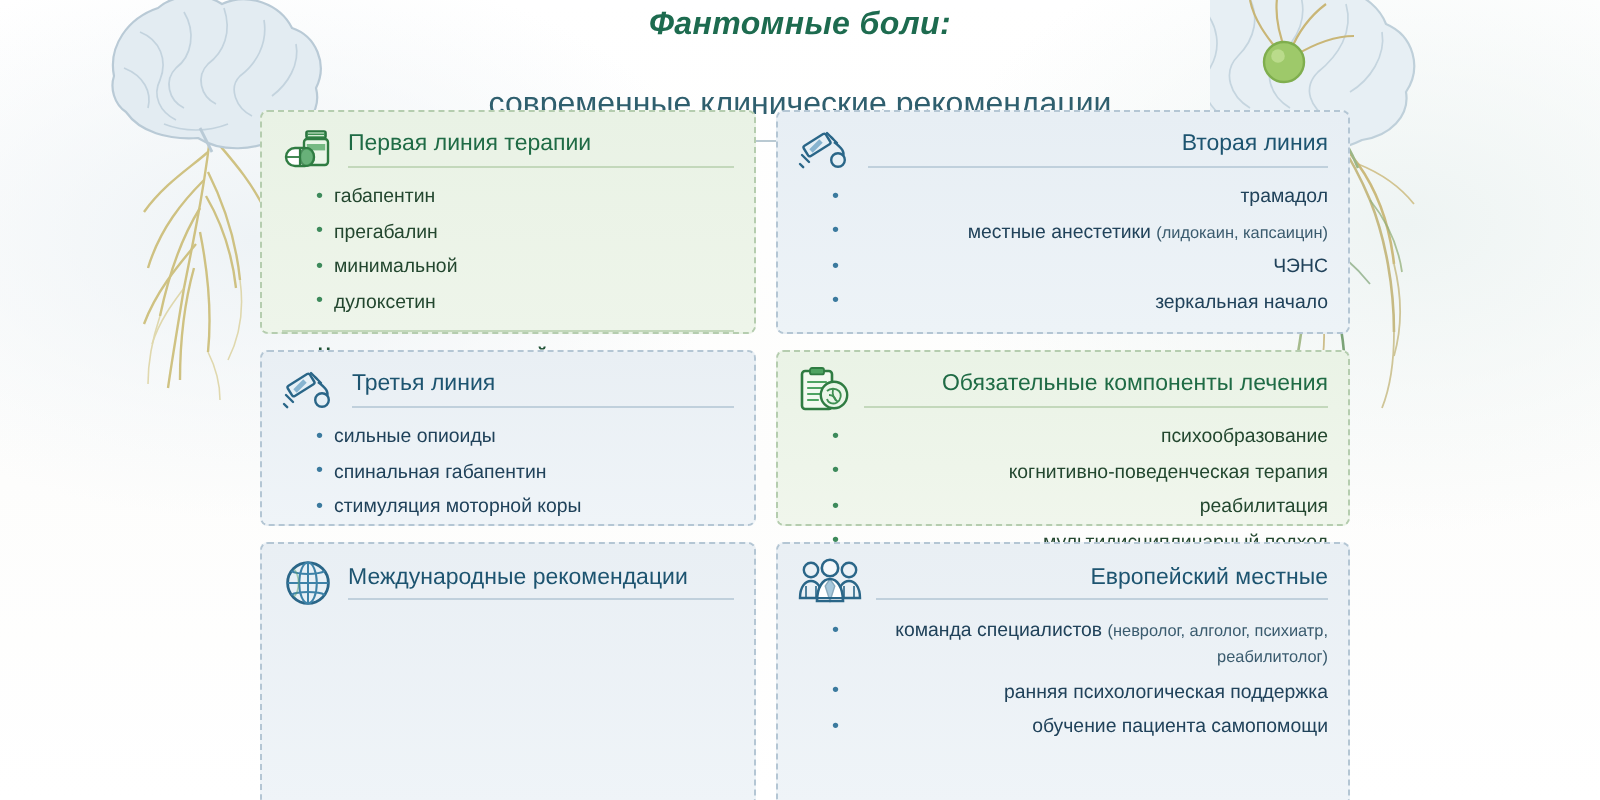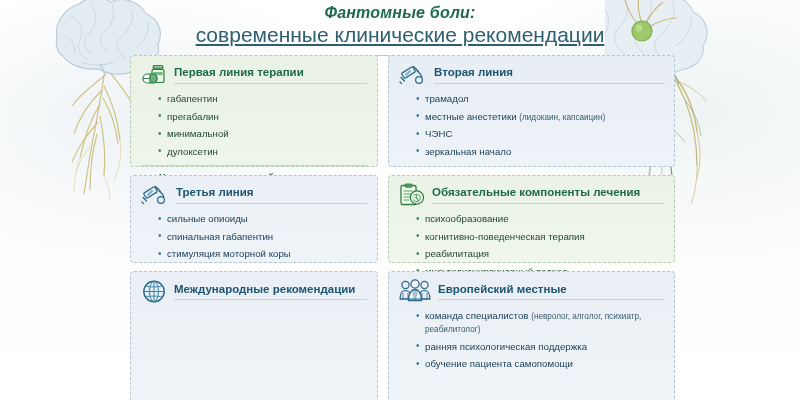--- a/index.html
+++ b/index.html
@@ -17,44 +17,44 @@
   }
 
   
   .brainart{position:absolute;pointer-events:none;}
   .brain-left{left:40px;top:-6px;width:135px;height:215px;}
   .brain-right{left:605px;top:-10px;width:185px;height:245px;}
 
   
   .header{position:absolute;left:0;right:0;top:4px;text-align:center;}
   .title1{font-size:16px;font-weight:bold;color:#1d6b4f;letter-spacing:.2px;line-height:1.15;font-style:italic;}
-  .title2{font-size:21px;color:#2f5f6e;margin-top:0;line-height:1.2;text-decoration:underline;}
+  .title2{font-size:16px;color:#2f5f6e;margin-top:21px;line-height:1.2;}
   .title-rule{width:300px;height:1px;background:linear-gradient(90deg,rgba(150,175,185,0) 0%,#b9c9d2 25%,#b9c9d2 75%,rgba(150,175,185,0) 100%);margin:7px auto 0;}
 
   
   .grid{position:absolute;left:130px;top:55px;width:545px;}
   .row{display:flex;gap:10px;margin-bottom:8px;}
   .col-l{width:248px;flex:none;}
-  .col-r{width:287px;flex:none;}
+  .col-r{width:287px;flex:none;text-align:right;}
 
   .card{
     border:1px dashed #b9cbbf;
     border-radius:4px;
     padding:7px 10px 8px 10px;
     box-sizing:border-box;
     position:relative;
   }
   .card.green{background:linear-gradient(180deg,#e9f2e5 0%,#eef5ea 100%);border-color:#b5cdaf;}
   .card.blue{background:linear-gradient(180deg,#e7eef4 0%,#edf3f7 100%);border-color:#b4c6d4;}
   .card.green2{background:linear-gradient(180deg,#eaf3e6 0%,#f0f6ec 100%);border-color:#b5cdaf;}
   .card.blue2{background:linear-gradient(180deg,#e9eff4 0%,#eff4f8 100%);border-color:#b4c6d4;}
 
   .cardhead{display:flex;align-items:center;gap:7px;}
   .icon{flex:none;display:block;}
-  .cardtitle{font-size:11.5px;font-weight:bold;line-height:1.15;padding-bottom:3px;flex:1;}
+  .cardtitle{font-size:11.5px;font-weight:normal;line-height:1.15;padding-bottom:3px;flex:1;}
   .green .cardtitle,.green2 .cardtitle{color:#1f6b45;border-bottom:1px solid #c3d8bb;}
   .blue .cardtitle,.blue2 .cardtitle{color:#1d5470;border-bottom:1px solid #c0d0dc;}
 
   ul.items{margin:5px 0 0 0;padding:0 0 0 26px;list-style:none;}
   ul.items li{position:relative;font-size:9.7px;line-height:1.35;margin-bottom:4.5px;}
   ul.items li:last-child{margin-bottom:0;}
   ul.items li:before{content:"•";position:absolute;left:-9px;top:-0.5px;font-size:10px;}
   .green ul.items li,.green2 ul.items li{color:#23472f;}
   .green ul.items li:before,.green2 ul.items li:before{color:#3d8a5b;}
   .blue ul.items li,.blue2 ul.items li{color:#20425a;}

